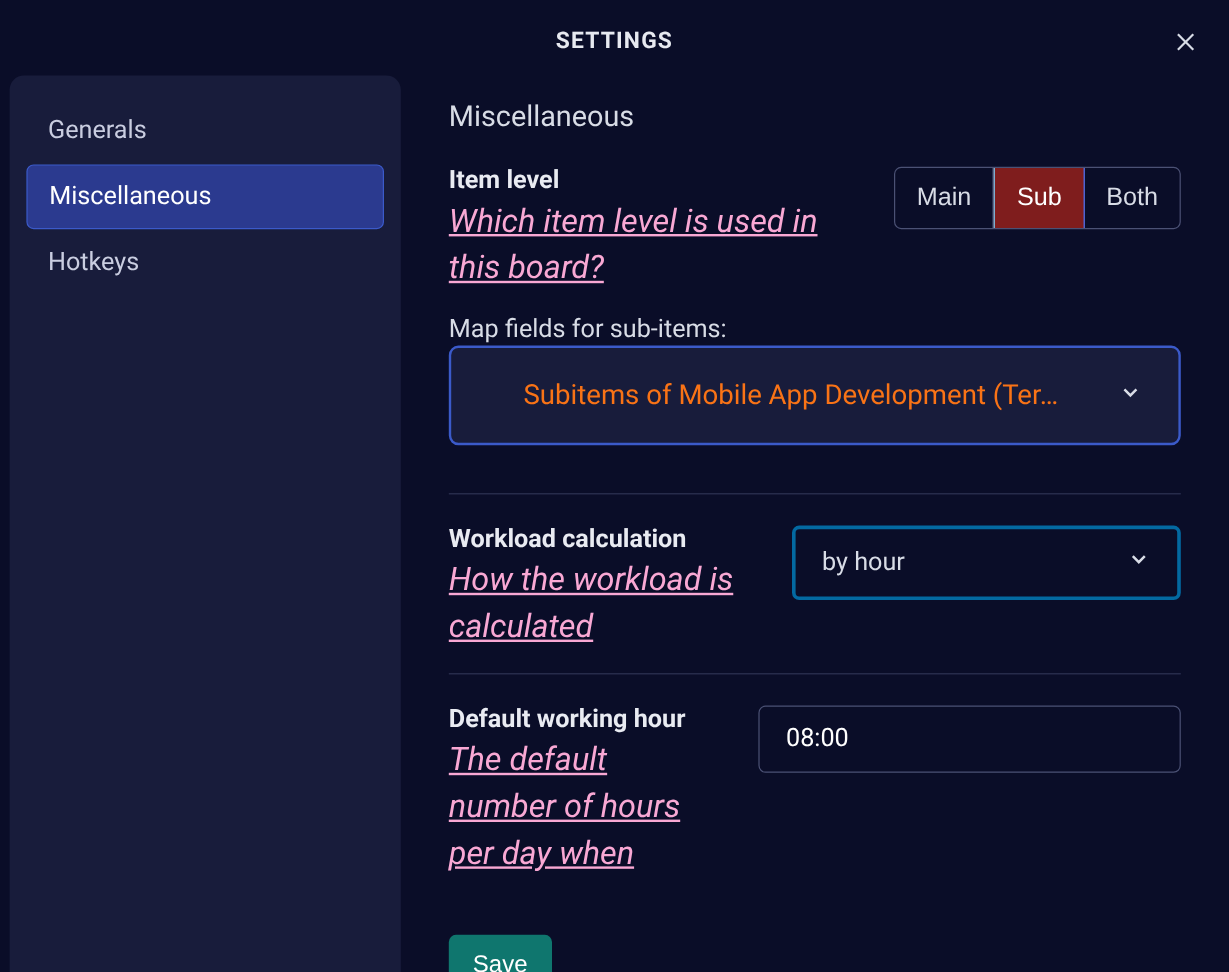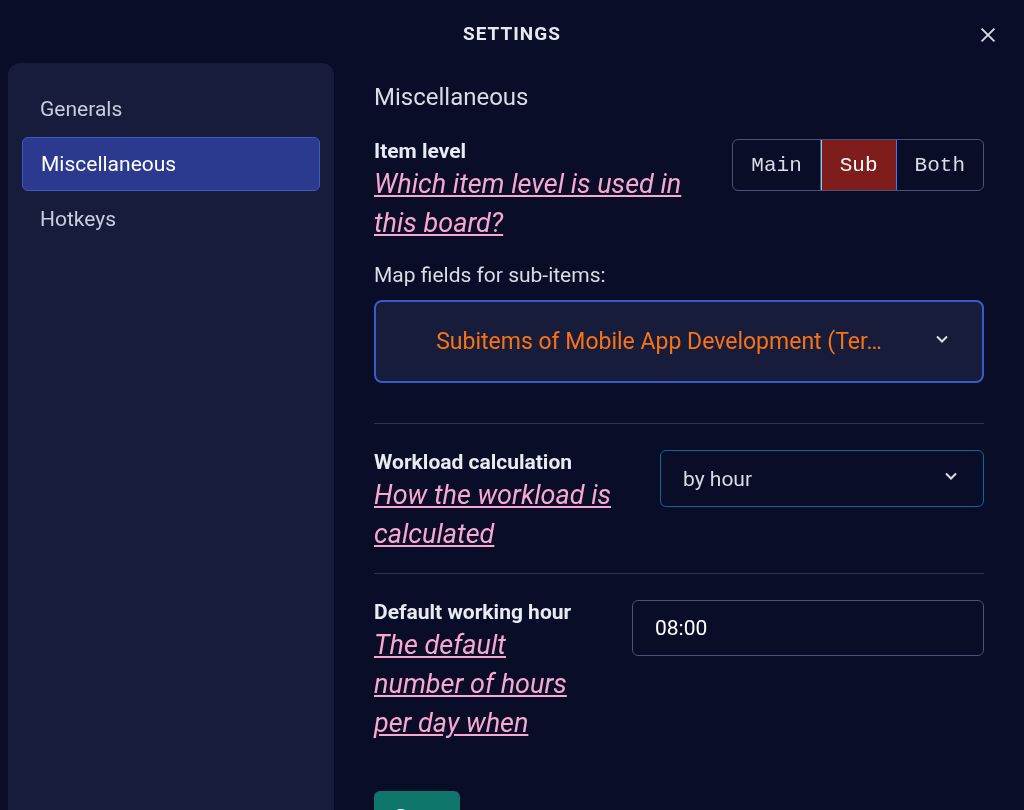--- a/index.html
+++ b/index.html
@@ -111,35 +111,34 @@
       height: 52px;
     }
     .segmented button {
       background: transparent;
       border: none;
       color: #d8dce6;
       font-size: 21px;
       padding: 0 18px;
       cursor: pointer;
       border-right: 1px solid #4b5174;
-      font-family: Liberation Mono, monospace;
     }
     .segmented button:last-child { border-right: none; }
     .segmented button.active {
       background: #7f1d1d;
       color: #ffffff;
       border-left: 1px solid #7dd3fc;
       border-right: 1px solid #4877ff;
     }
 
     .map-label {
       font-size: 21px;
       color: #d8dce6;
       margin-top: 20px;
-      margin-bottom: 13px;
+      margin-bottom: 1px;
     }
     .big-select {
       display: flex;
       align-items: center;
       justify-content: space-between;
       background: #181c3b;
       border: 2px solid #3b5ac9;
       border-radius: 8px;
       padding: 26px 30px;
       font-size: 23px;
@@ -161,21 +160,21 @@
     .divider {
       border: none;
       border-top: 1px solid #2e3354;
       margin: 0 0 26px 0;
     }
 
     .select-box {
       display: flex;
       align-items: center;
       justify-content: space-between;
-      border: 1px solid #0369a1;
+      border: 3px solid #0369a1;
       border-radius: 6px;
       padding: 15px 22px;
       font-size: 21px;
       color: #d8dce6;
       width: 324px;
       cursor: pointer;
       background: transparent;
     }
     .input-box {
       border: 1px solid #4b5174;

